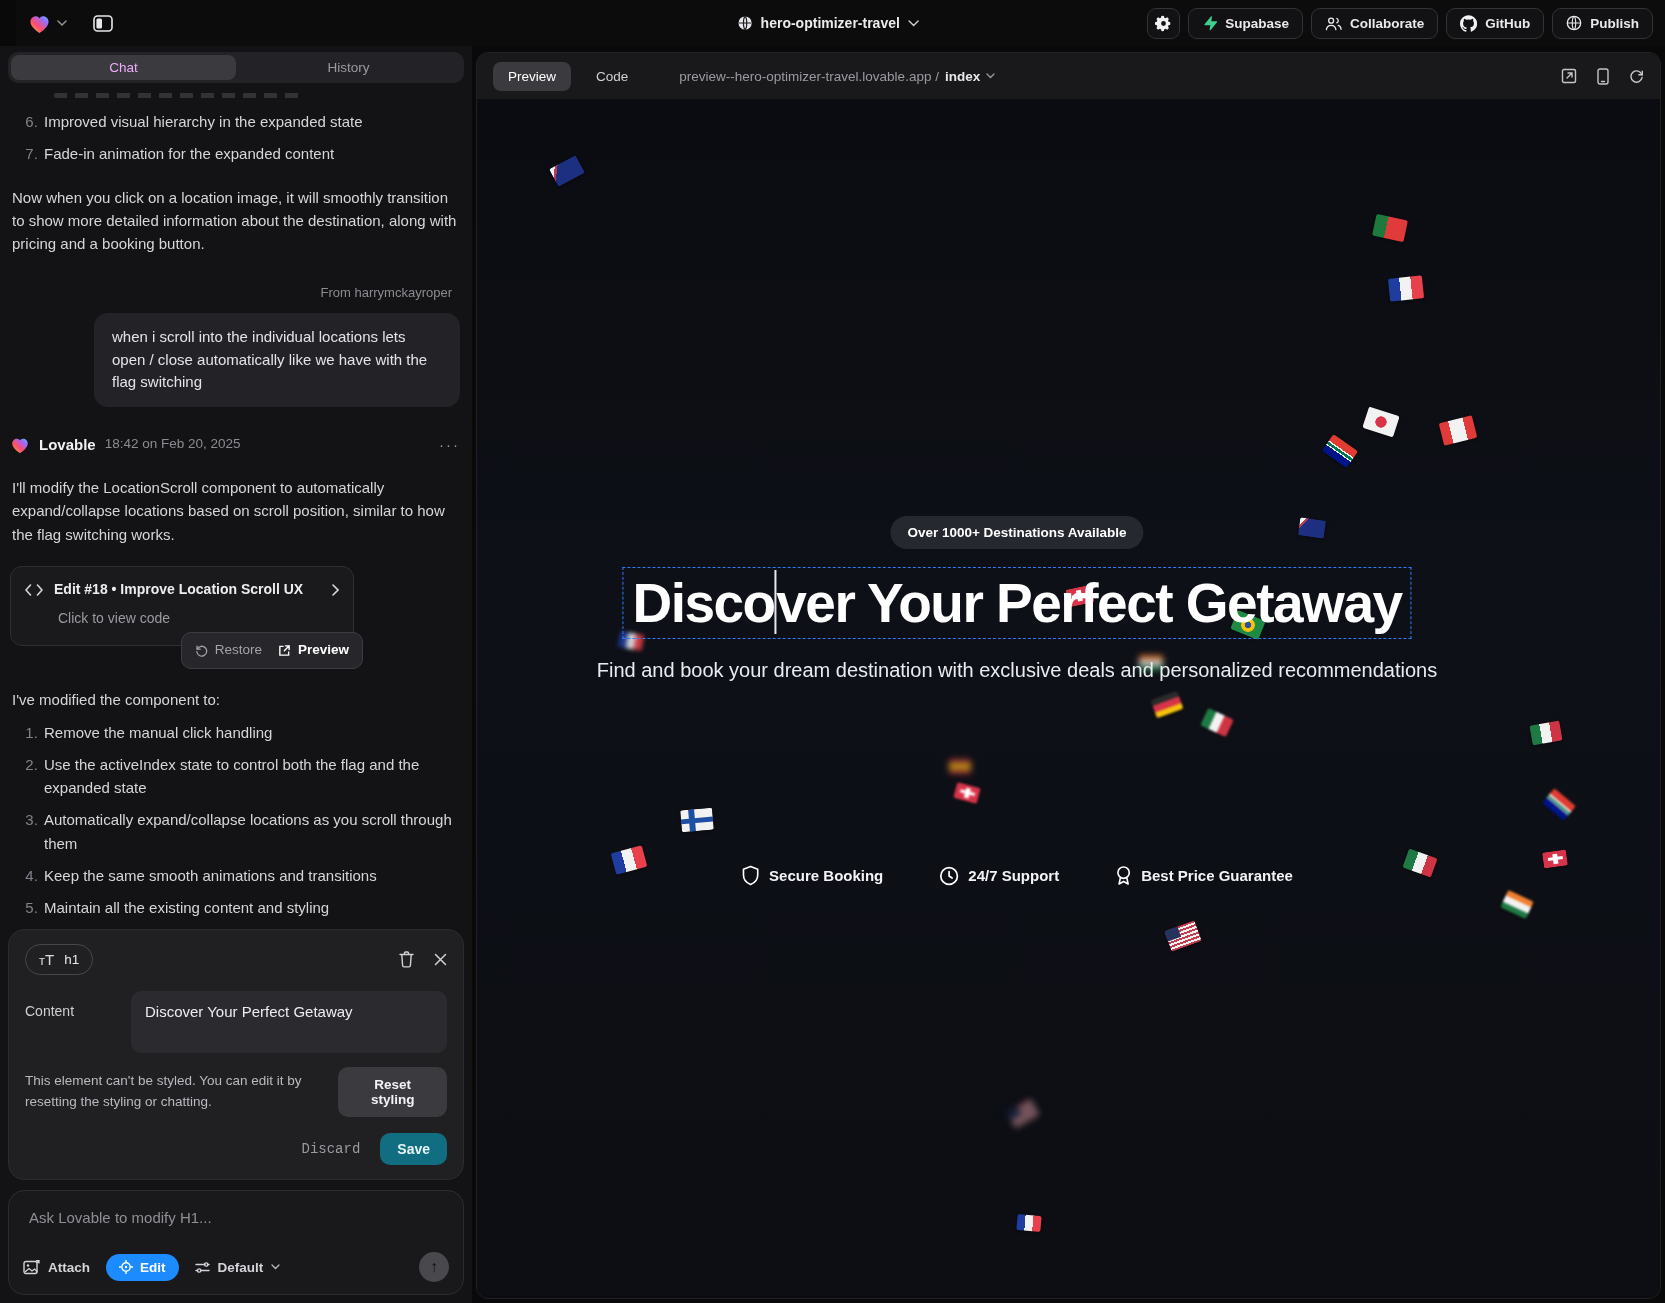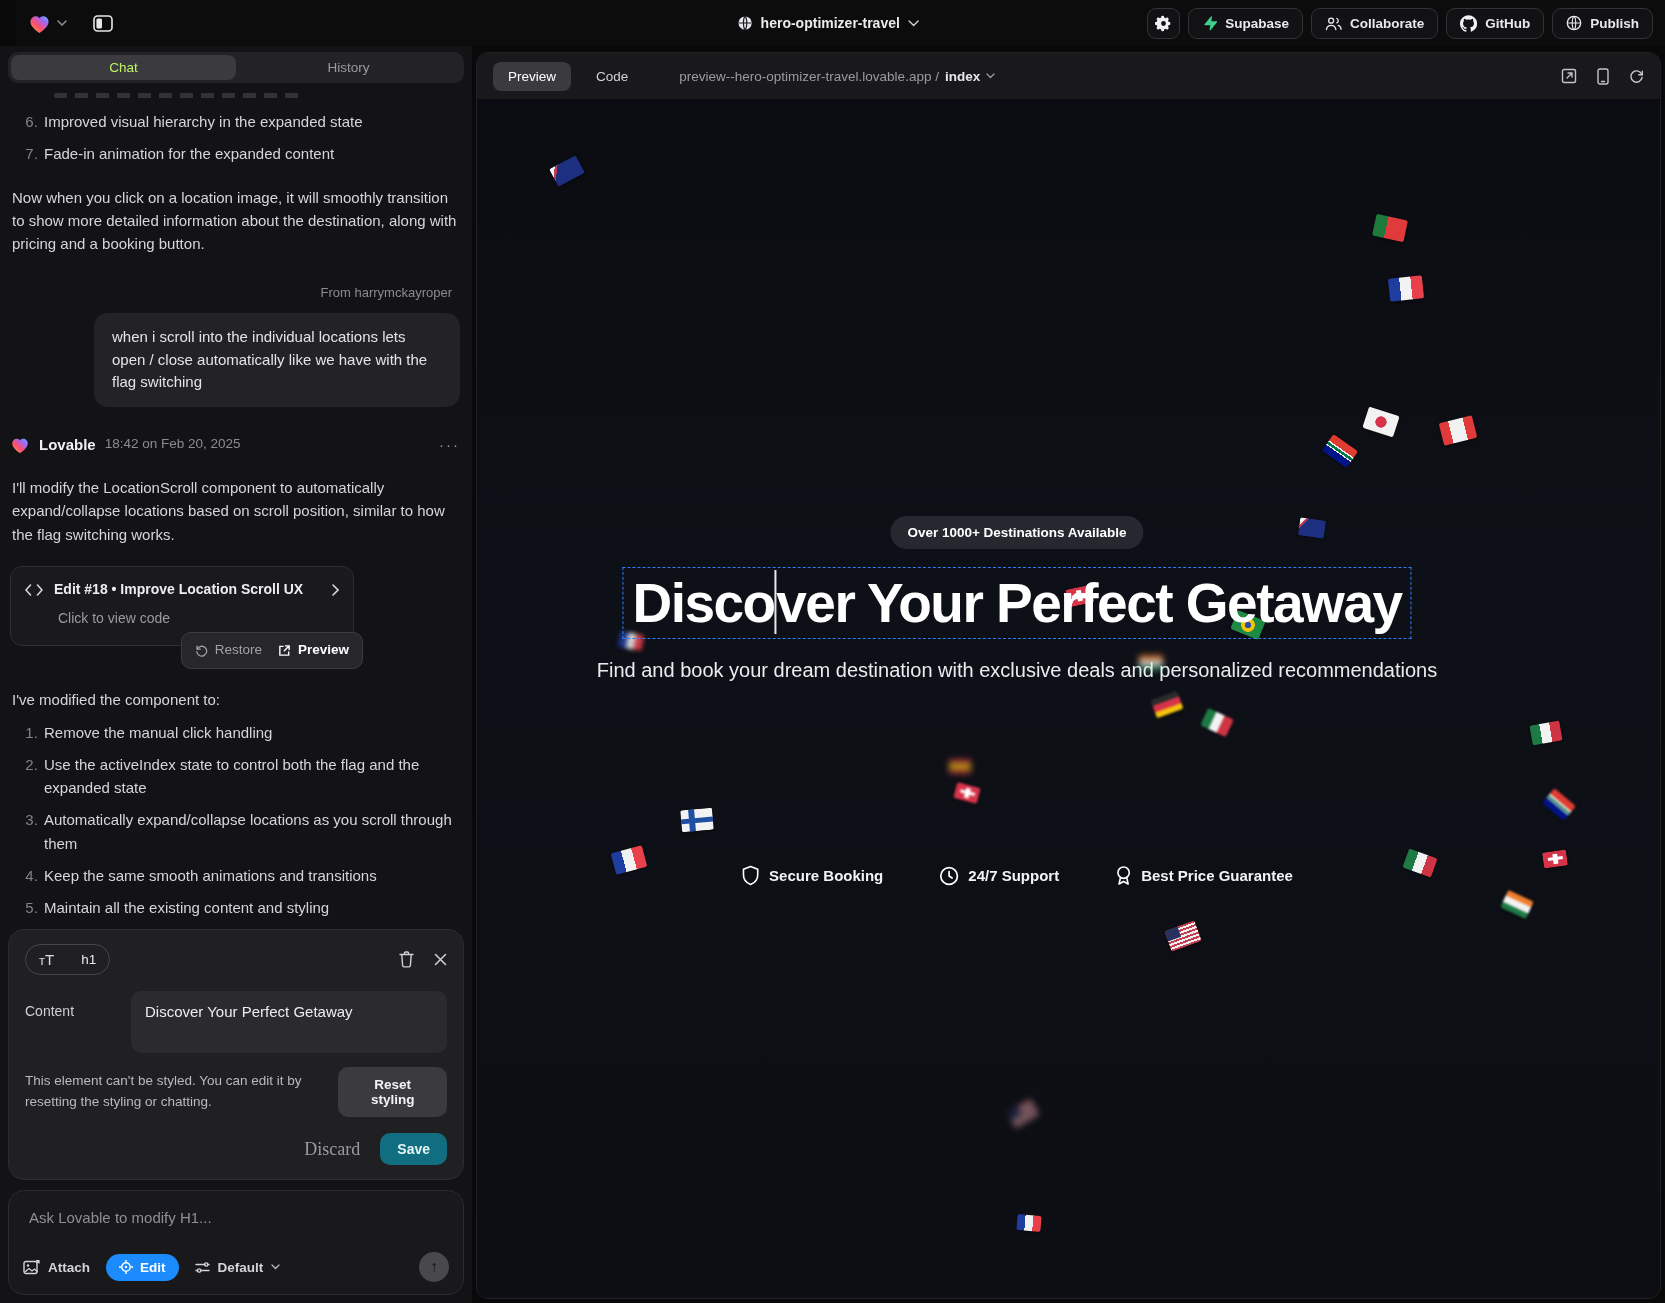--- a/index.html
+++ b/index.html
@@ -14,21 +14,21 @@
   .tb-center{position:absolute;left:50%;top:0;transform:translateX(-57%);height:46px;display:flex;align-items:center;gap:8px}
   .proj-name{font-size:14px;font-weight:700;color:#ececef}
   .tb-right{margin-left:auto;display:flex;align-items:center;gap:8px}
   .tb-btn{height:31px;display:flex;align-items:center;gap:8px;padding:0 13px;border:1px solid #323237;border-radius:9px;background:#121214;color:#e9e9ec;font-size:13.5px;font-weight:700;cursor:pointer;font-family:inherit}
   .tb-btn.icononly{width:33px;padding:0;justify-content:center}
 
   
   .left{position:absolute;left:0;top:46px;bottom:0;width:472px;background:#131315;display:flex;flex-direction:column;padding:6px 8px 8px}
   .tabs{height:31px;background:#232327;border-radius:10px;display:flex;padding:3px;flex:none}
   .tab{flex:1;display:flex;align-items:center;justify-content:center;font-size:13.5px;color:#9a9aa0;border-radius:8px;cursor:pointer}
-  .tab.active{background:#3a3a3f;color:#bef264}
+  .tab.active{background:#3a3a3f;color:#f0abfc}
   .chatarea{flex:1;overflow:hidden;padding:10px 4px 0 2px;font-size:15px;line-height:1.55;color:#d6d6da}
   .partialrow{height:5px;width:250px;margin:0 0 12px 44px;background:repeating-linear-gradient(90deg,#4c4c52 0 13px,transparent 13px 21px);opacity:.55;border-radius:2px}
   ol.clist{padding-left:32px;margin:0 0 4px}
   ol.clist li{margin:9px 0;padding-left:2px}
   ol.clist li::marker{color:#82828a}
   .para{margin:20px 2px 0}
   .fromlabel{text-align:right;font-size:13px;color:#8b8b91;margin:28px 8px 10px}
   .bubble{margin-left:84px;background:#232327;border-radius:14px;padding:13px 18px;color:#e4e4e8;line-height:1.5}
   .asst-head{display:flex;align-items:center;gap:9px;margin-top:26px}
   .asst-name{font-weight:700;color:#f1f1f3;font-size:15px}
@@ -39,34 +39,34 @@
   .ec-title{font-size:14px;font-weight:700;color:#ededf0;flex:1}
   .ec-sub{font-size:14px;color:#9a9aa0;margin:7px 0 0 33px}
   .ec-pill{position:absolute;right:-10px;bottom:-24px;background:#27272b;border:1px solid #3c3c41;border-radius:10px;display:flex;align-items:center;gap:16px;padding:7px 13px;font-size:13.5px}
   .ec-restore{display:flex;align-items:center;gap:7px;color:#a2a2a8;cursor:pointer}
   .ec-preview{display:flex;align-items:center;gap:7px;color:#fff;font-weight:700;cursor:pointer}
   .modified{margin-top:42px}
 
   
   .editor{flex:none;margin:6px 0 0;background:#202023;border:1px solid #2c2c30;border-radius:16px;padding:14px 16px 14px;position:relative}
   .ed-head{display:flex;align-items:center}
-  .tagpill{display:inline-flex;align-items:center;gap:27px;border:1px solid #46464c;border-radius:17px;padding:6px 13px;color:#e8e8ea;background:transparent;cursor:pointer}
+  .tagpill{display:inline-flex;align-items:center;gap:10px;border:1px solid #46464c;border-radius:17px;padding:6px 13px;color:#e8e8ea;background:transparent;cursor:pointer}
   .tt-ic{font-size:13px;color:#dcdce0;font-weight:400}
   .tt-ic b{font-size:15px;font-weight:400}
   .tagname{font-size:13.5px;color:#e8e8ea}
   .ed-icons{margin-left:auto;display:flex;align-items:center;gap:20px;color:#d2d2d6}
   .ed-icons span{cursor:pointer}
   .ed-content{display:flex;gap:18px;margin-top:16px}
   .ed-label{font-size:14px;color:#cfcfd4;padding-top:12px;width:88px;flex:none}
   .ed-textarea{flex:1;background:#2b2b2f;border-radius:10px;padding:12px 14px;color:#ededf1;font-size:15px;min-height:62px;cursor:text}
   .ed-hintrow{display:flex;align-items:center;gap:14px;margin-top:14px}
   .ed-hint{font-size:13.5px;color:#b9b9bf;line-height:1.55;width:312px}
   .btn-reset{margin-left:auto;background:#3a3a3f;border:none;border-radius:10px;padding:10px 14px;color:#f3f3f5;font-size:13.5px;font-weight:700;cursor:pointer;font-family:inherit}
   .ed-foot{display:flex;align-items:center;justify-content:flex-end;gap:20px;margin-top:16px}
-  .btn-discard{background:none;border:none;color:#9a9aa0;font-size:18px;cursor:pointer;font-family:Liberation Serif, serif}
+  .btn-discard{background:none;border:none;color:#9a9aa0;font-size:14px;cursor:pointer;font-family:Liberation Mono, monospace}
   .btn-save{background:#106e80;border:none;border-radius:10px;padding:8px 17px;color:#e8f5f8;font-size:14px;font-weight:700;cursor:pointer;font-family:inherit}
 
   
   .composer{flex:none;margin-top:10px;background:#19191c;border:1px solid #2c2c30;border-radius:16px;padding:16px 14px 12px}
   .composer-input{font-size:15px;color:#8f8f95;margin:2px 6px 26px;cursor:text}
   .composer-row{display:flex;align-items:center;gap:16px}
   .chip{display:flex;align-items:center;gap:8px;color:#d4d4d8;font-size:13.5px;font-weight:700;cursor:pointer}
   .chip-edit{background:#1b8bfd;border-radius:16px;padding:6px 13px;color:#fff;display:flex;gap:7px;font-size:13.5px;font-weight:700;cursor:pointer}
   .send{margin-left:auto;width:30px;height:30px;border-radius:50%;background:#48484d;color:#141416;display:flex;align-items:center;justify-content:center;font-size:16px;font-weight:700;cursor:pointer;border:none}
 

